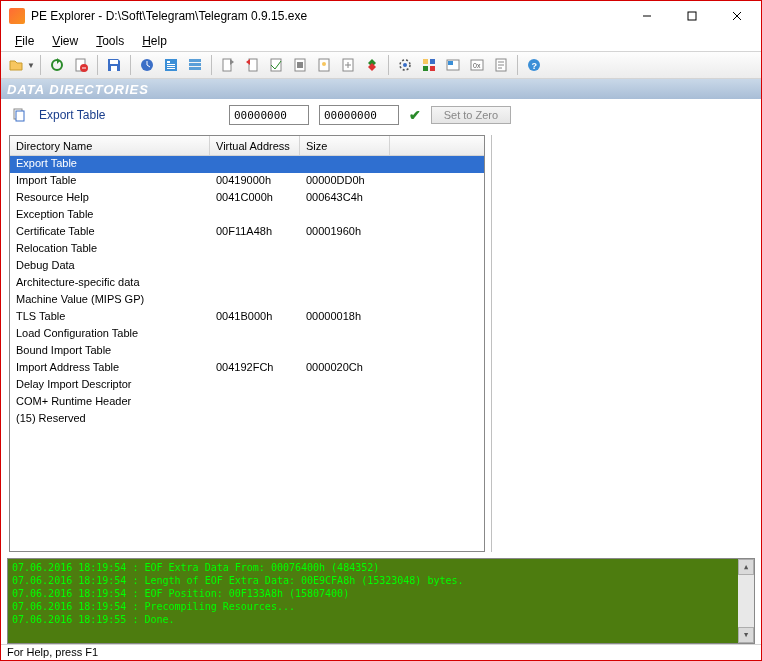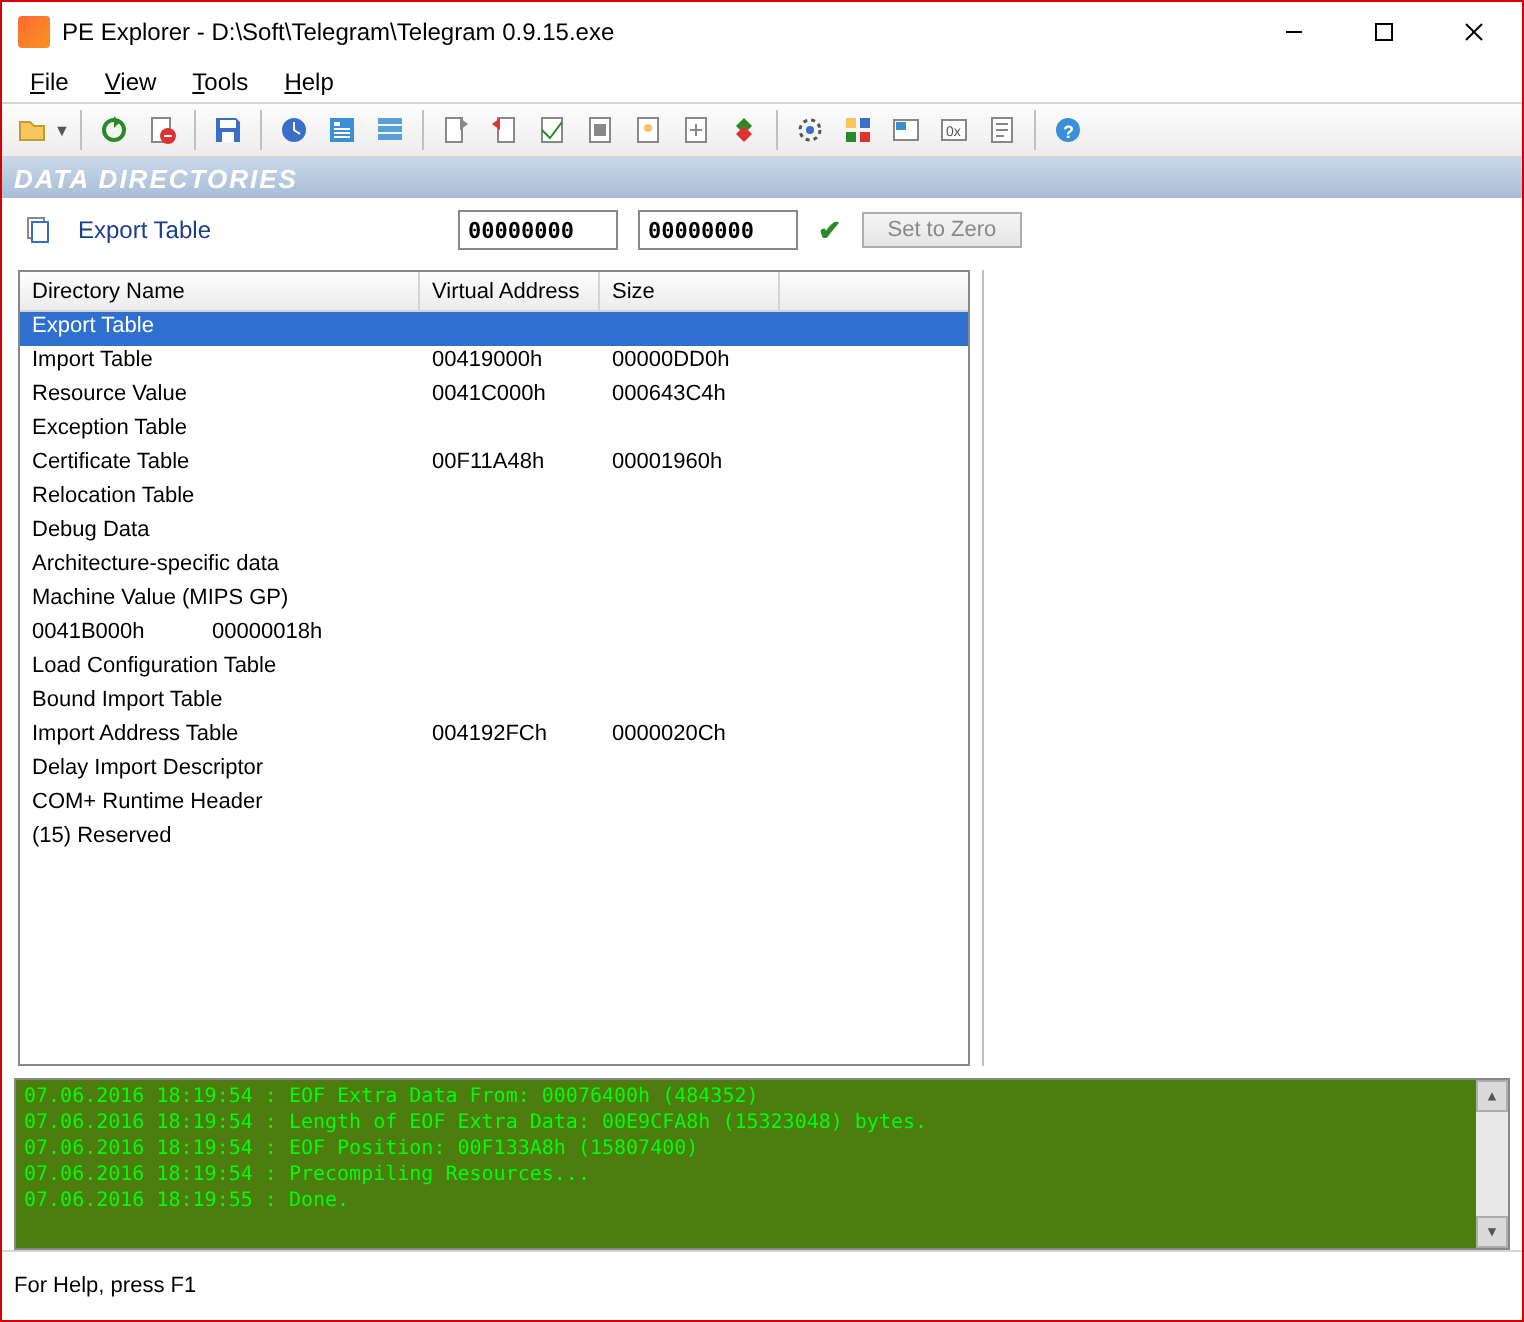--- a/index.html
+++ b/index.html
@@ -13,41 +13,41 @@
 .menu-item { padding: 2px 8px; font-size: 12px; color: #000; }
 .menu-item u { text-decoration: underline; }
 .toolbar { height: 28px; background: linear-gradient(#fdfdfd,#ececec); border-top: 1px solid #d4d4d4; border-bottom: 1px solid #d4d4d4; display: flex; align-items: center; padding: 0 4px; gap: 2px; }
 .tb-btn { width: 22px; height: 22px; display: flex; align-items: center; justify-content: center; border: 1px solid transparent; }
 .tb-sep { width: 1px; height: 20px; background: #c0c0c0; margin: 0 3px; }
 .tb-dd { font-size: 8px; color: #555; margin-left: -2px; }
 .section-header { height: 20px; background: linear-gradient(#c9d8e8,#a8bdd6); color: #fff; font-size: 13px; font-weight: bold; letter-spacing: 1px; padding: 2px 6px; display: flex; align-items: center; font-style: italic; }
 .filter-row { height: 32px; display: flex; align-items: center; padding: 4px 8px; gap: 10px; }
 .filter-icon { width: 20px; height: 20px; display:flex;align-items:center;justify-content:center; }
 .filter-label { color: #1a3e8c; font-size: 12px; width: 180px; }
-.filter-input { width: 80px; height: 20px; border: 1px solid #888; font-family: monospace; font-size: 11px; padding: 1px 4px; font-weight: bold; }
+.filter-input { width: 80px; height: 20px; border: 1px solid #888; font-family: monospace; font-size: 11px; padding: 1px 4px; }
 .check-icon { color: #2a8a2a; font-size: 14px; font-weight: bold; }
 .zero-btn { height: 18px; padding: 2px 12px; background: linear-gradient(#f5f5f5,#e5e5e5); border: 1px solid #adadad; color: #888; font-size: 11px; }
 .main-split { flex: 1; display: flex; min-height: 0; }
 .left-panel { width: 490px; padding: 4px 6px 6px 8px; display: flex; flex-direction: column; }
 .table-wrap { flex: 1; border: 1px solid #888; background: #fff; overflow: hidden; display: flex; flex-direction: column; }
 .table-head { display: flex; background: linear-gradient(#fdfdfd,#ececec); border-bottom: 1px solid #d4d4d4; height: 20px; }
 .th { padding: 2px 6px; font-size: 11px; border-right: 1px solid #d4d4d4; display: flex; align-items: center; }
 .col1 { width: 200px; }
 .col2 { width: 90px; }
 .col3 { width: 90px; }
 .table-body { flex: 1; overflow: auto; }
 .tr { display: flex; height: 17px; }
 .tr.selected { background: #2f6fd0; color: #fff; }
 .td { padding: 1px 6px; font-size: 11px; white-space: nowrap; }
 .right-panel { flex: 1; border-left: 1px solid #c0c0c0; margin: 4px 8px 6px 0; background:#fff; }
 .console { height: 86px; background: #4d7c0f; color: #0f0; font-family: "Lucida Console","Consolas",monospace; font-size: 10px; padding: 2px 4px; line-height: 13px; position: relative; margin: 0 6px; border: 1px solid #888; }
 .console-scroll { position: absolute; right: 0; top: 0; bottom: 0; width: 16px; background: #f0f0f0; display: flex; flex-direction: column; }
 .scroll-btn { height: 16px; background: #dadada; border: 1px solid #adadad; display:flex;align-items:center;justify-content:center;font-size:7px;color:#555; }
 .scroll-track { flex: 1; background: #e8e8e8; }
-.statusbar { height: 35px; border-top: 1px solid #d4d4d4; padding: 2px 6px; font-size: 11px; display: flex; align-items: center; }
+.statusbar { height: 16px; border-top: 1px solid #d4d4d4; padding: 2px 6px; font-size: 11px; display: flex; align-items: flex-end; }
 .ico { width:16px; height:16px; }
 </style>
 </head>
 <body>
 
 <div class="titlebar">
   <div class="titlebar-icon"></div>
   <div class="titlebar-text">PE Explorer - D:\Soft\Telegram\Telegram 0.9.15.exe</div>
   <div class="titlebar-btn">
       <svg viewBox="0 0 10 10">
@@ -241,21 +241,21 @@
             <div class="td col1">Export Table</div>
             <div class="td col2"></div>
             <div class="td col3"></div>
           </div>
           <div class="tr">
             <div class="td col1">Import Table</div>
             <div class="td col2">00419000h</div>
             <div class="td col3">00000DD0h</div>
           </div>
           <div class="tr">
-            <div class="td col1">Resource Value</div>
+            <div class="td col1">Resource Help</div>
             <div class="td col2">0041C000h</div>
             <div class="td col3">000643C4h</div>
           </div>
           <div class="tr">
             <div class="td col1">Exception Table</div>
             <div class="td col2"></div>
             <div class="td col3"></div>
           </div>
           <div class="tr">
             <div class="td col1">Certificate Table</div>
@@ -276,20 +276,21 @@
             <div class="td col1">Architecture-specific data</div>
             <div class="td col2"></div>
             <div class="td col3"></div>
           </div>
           <div class="tr">
             <div class="td col1">Machine Value (MIPS GP)</div>
             <div class="td col2"></div>
             <div class="td col3"></div>
           </div>
           <div class="tr">
+            <div class="td col1">TLS Table</div>
             <div class="td col2">0041B000h</div>
             <div class="td col3">00000018h</div>
           </div>
           <div class="tr">
             <div class="td col1">Load Configuration Table</div>
             <div class="td col2"></div>
             <div class="td col3"></div>
           </div>
           <div class="tr">
             <div class="td col1">Bound Import Table</div>

